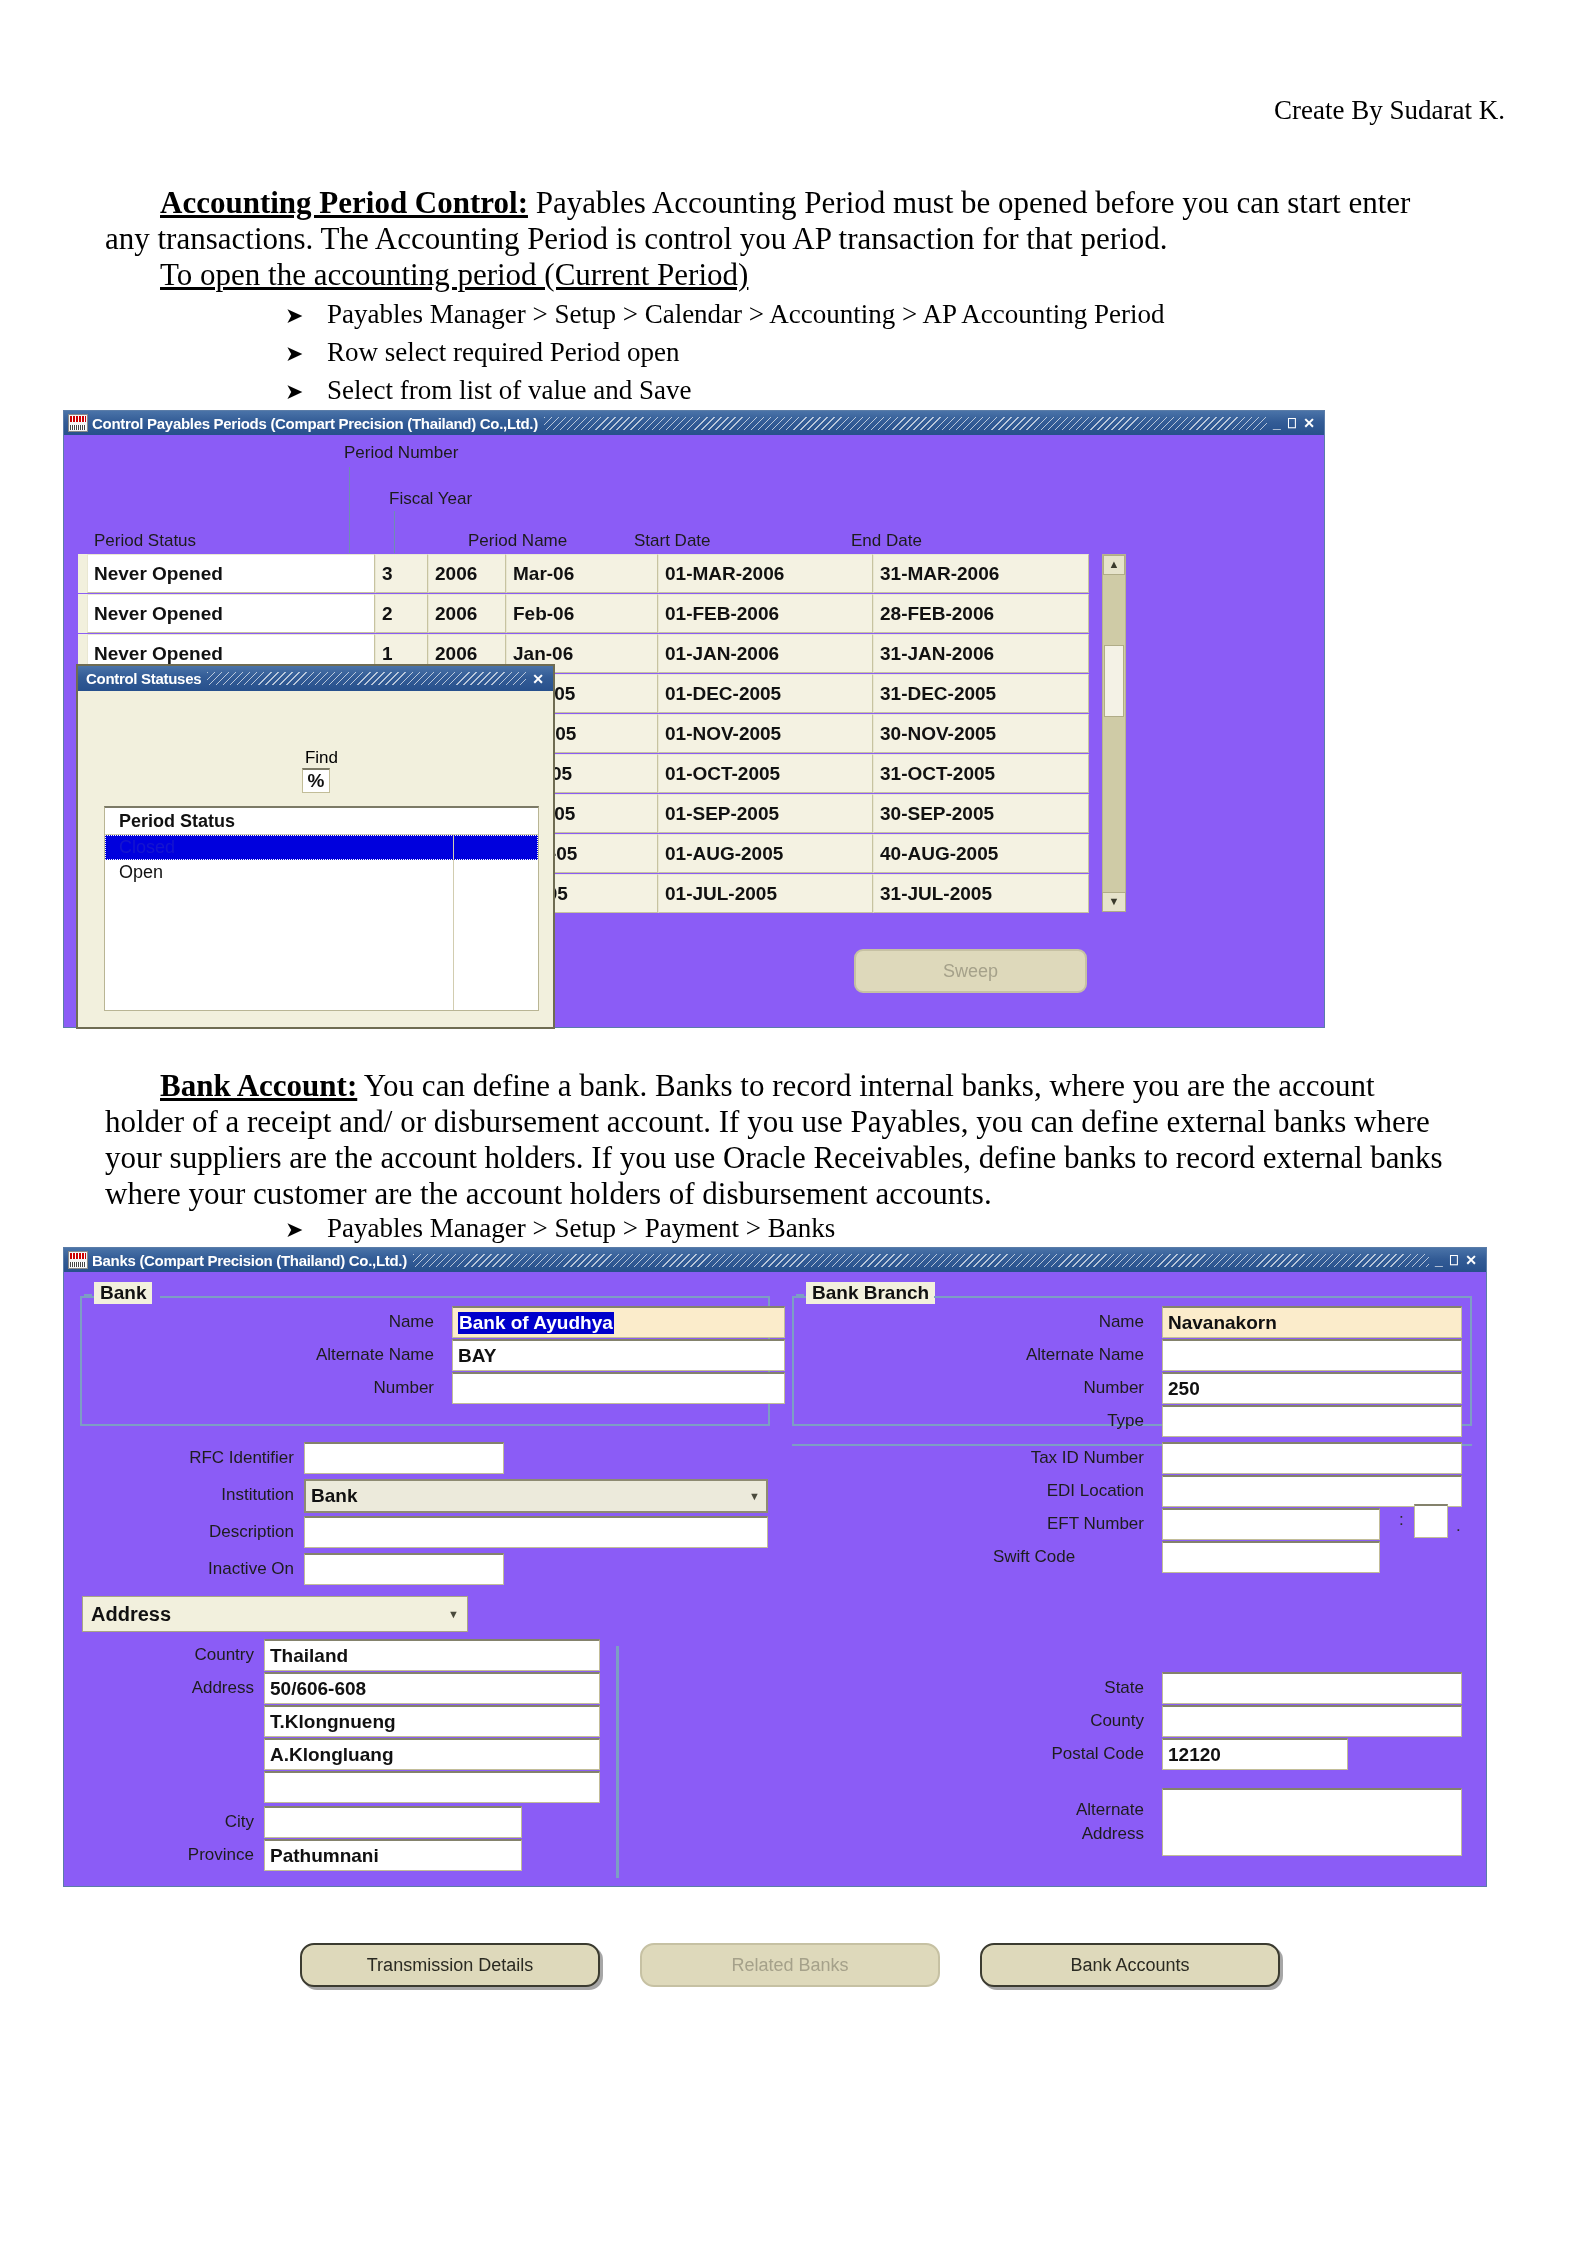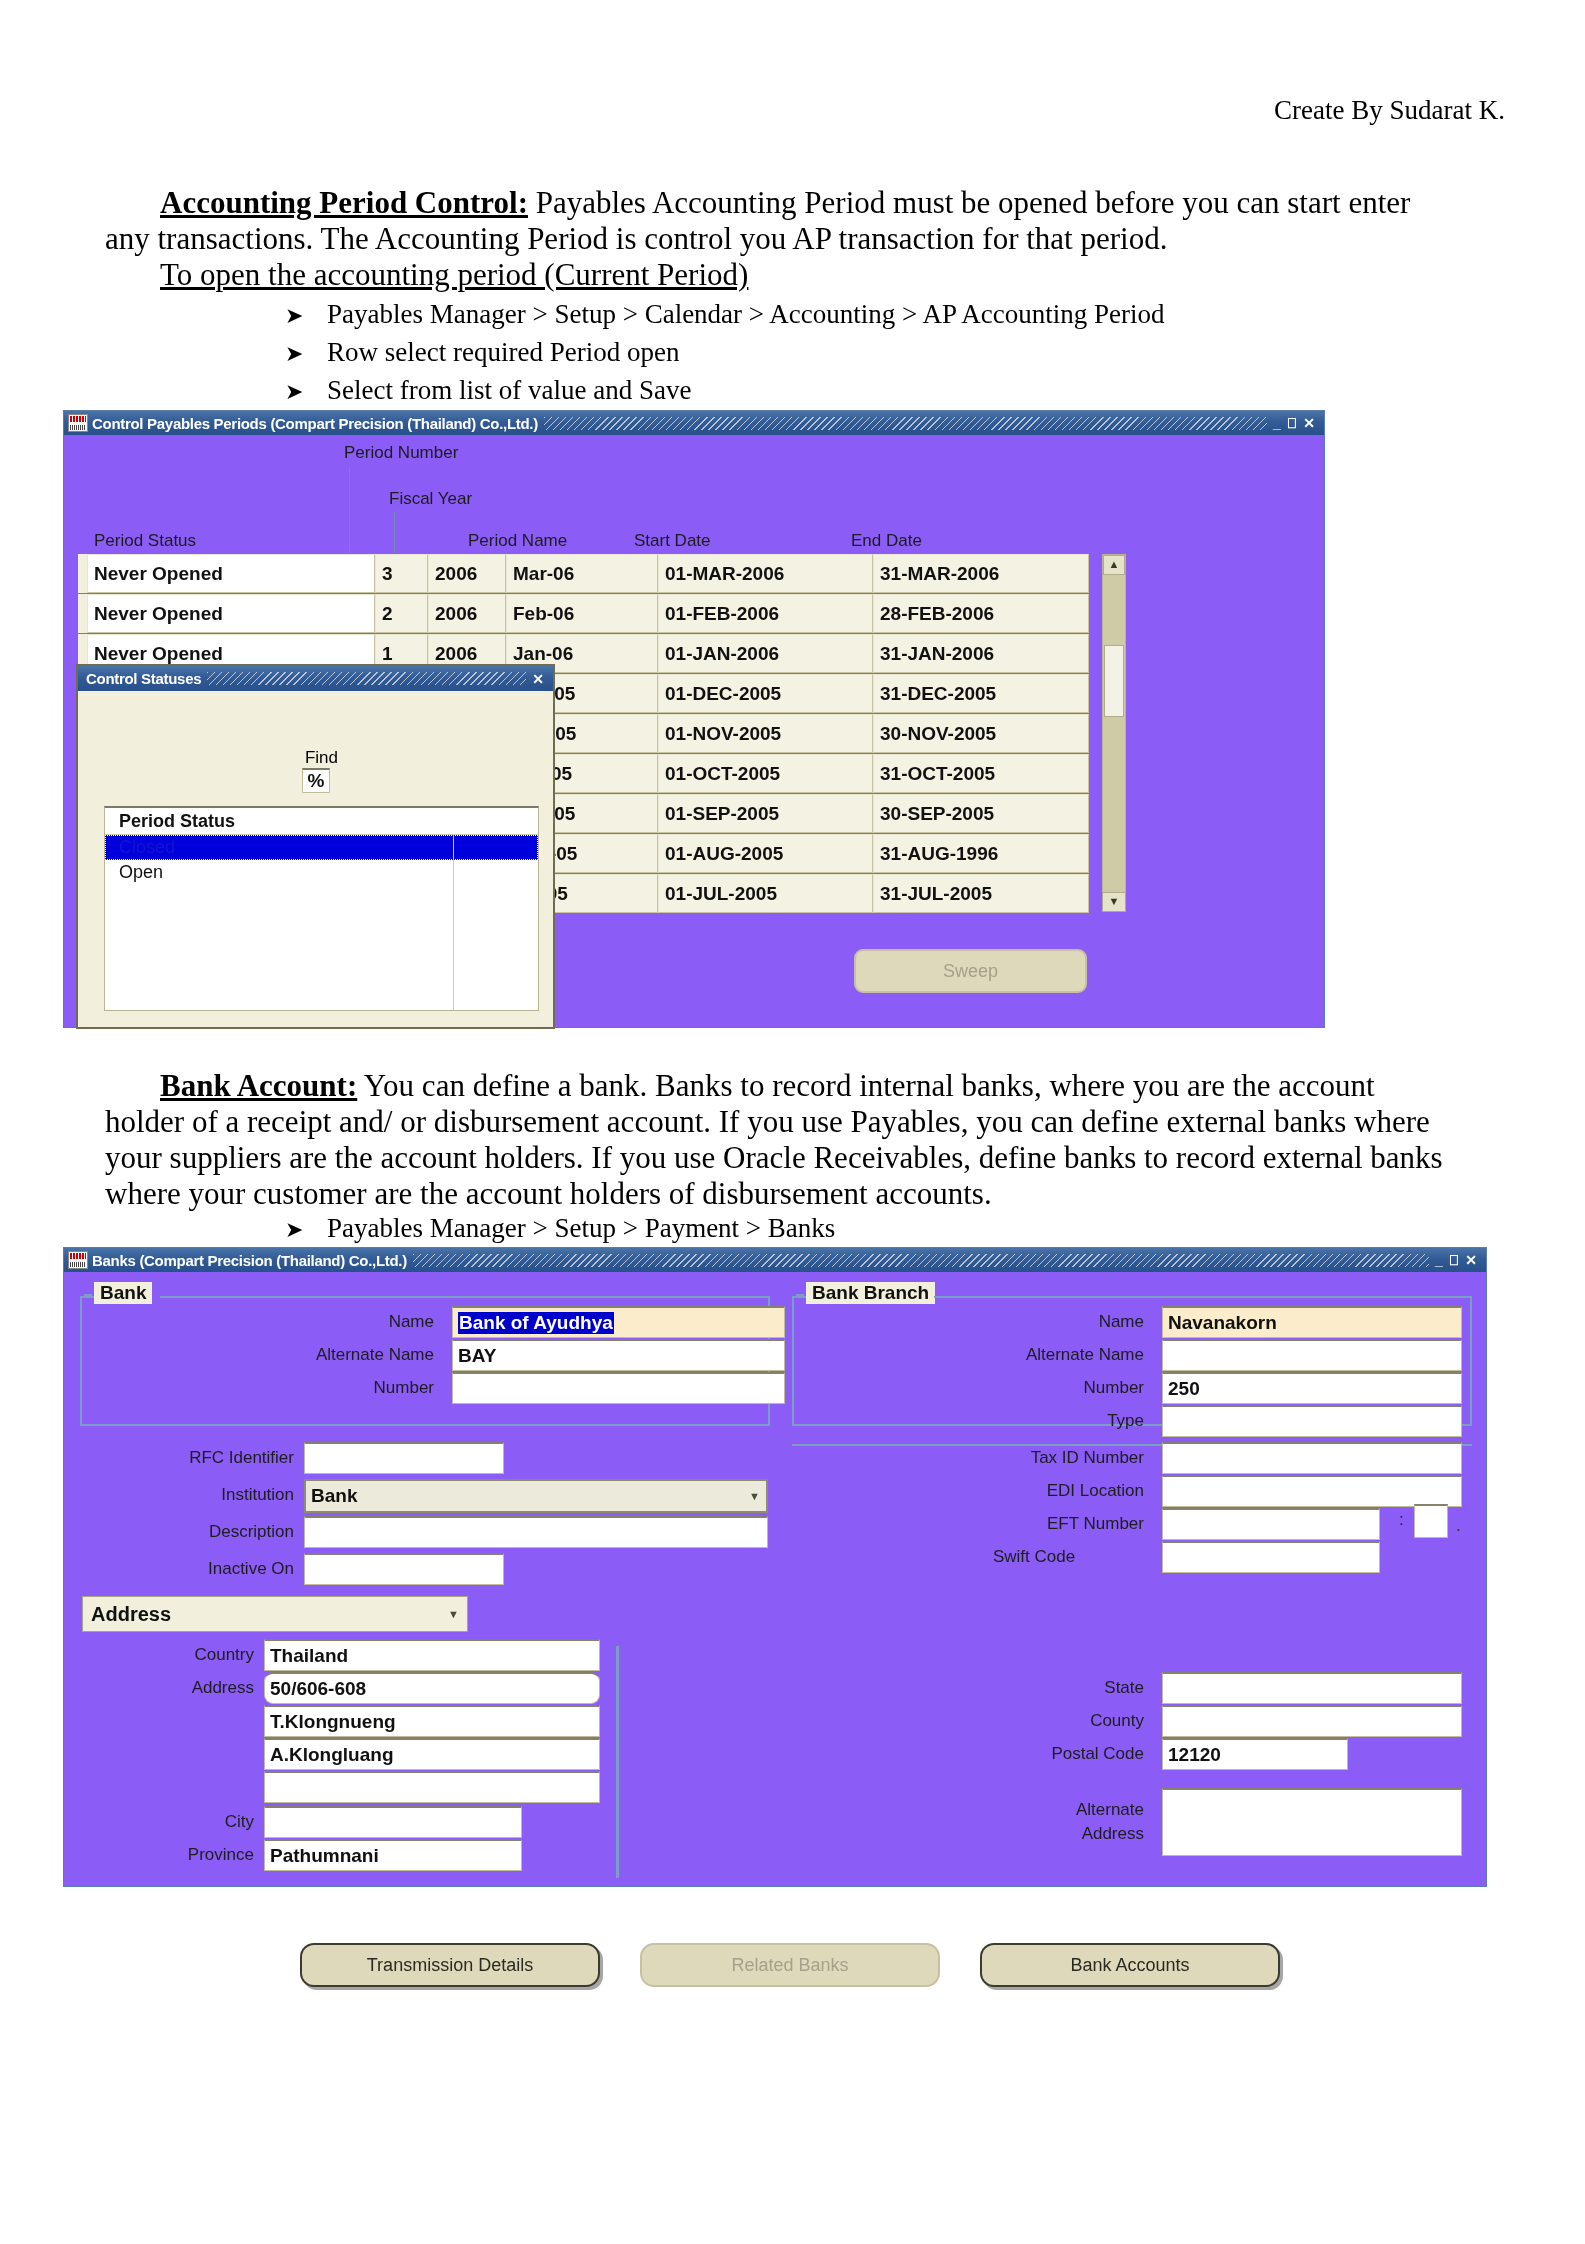--- a/index.html
+++ b/index.html
@@ -473,21 +473,21 @@
       <span class="gcell sdate">01-SEP-2005</span>
       <span class="gcell edate">30-SEP-2005</span>
     </div>
     <div class="grow">
       <span class="selbar"></span>
       <span class="gcell status"></span>
       <span class="gcell num">8</span>
       <span class="gcell year">2005</span>
       <span class="gcell pname">Aug-05</span>
       <span class="gcell sdate">01-AUG-2005</span>
-      <span class="gcell edate">31-AUG-1996</span>
+      <span class="gcell edate">40-AUG-2005</span>
     </div>
     <div class="grow">
       <span class="selbar"></span>
       <span class="gcell status"></span>
       <span class="gcell num">7</span>
       <span class="gcell year">2005</span>
       <span class="gcell pname">Jul-05</span>
       <span class="gcell sdate">01-JUL-2005</span>
       <span class="gcell edate">31-JUL-2005</span>
     </div>
@@ -604,21 +604,21 @@
 
   <span class="lbl" style="left: 860px; top: 299px; width: 220px; text-align: center;">Swift Code</span>
   <div class="input" style="left: 1098px; top: 293px; width: 218px; height: 32px;"></div>
 
   <div class="tabpick" style="left: 18px; top: 348px; width: 386px; height: 36px;">Address</div>
 
   <span class="lbl" style="left: 30px; top: 397px; width: 160px;">Country</span>
   <div class="input" style="left: 200px; top: 391px; width: 336px; height: 32px;">Thailand</div>
 
   <span class="lbl" style="left: 30px; top: 430px; width: 160px;">Address</span>
-  <div class="input" style="left: 200px; top: 424px; width: 336px; height: 32px; border-radius: 9px;">50/606-608</div>
+  <div class="input" style="left: 200px; top: 424px; width: 336px; height: 32px;">50/606-608</div>
   <div class="input" style="left: 200px; top: 457px; width: 336px; height: 32px;">T.Klongnueng</div>
   <div class="input" style="left: 200px; top: 490px; width: 336px; height: 32px;">A.Klongluang</div>
   <div class="input" style="left: 200px; top: 523px; width: 336px; height: 32px;"></div>
 
   <span class="lbl" style="left: 30px; top: 564px; width: 160px;">City</span>
   <div class="input" style="left: 200px; top: 558px; width: 258px; height: 32px;"></div>
 
   <span class="lbl" style="left: 30px; top: 597px; width: 160px;">Province</span>
   <div class="input" style="left: 200px; top: 591px; width: 258px; height: 32px;">Pathumnani</div>
 

